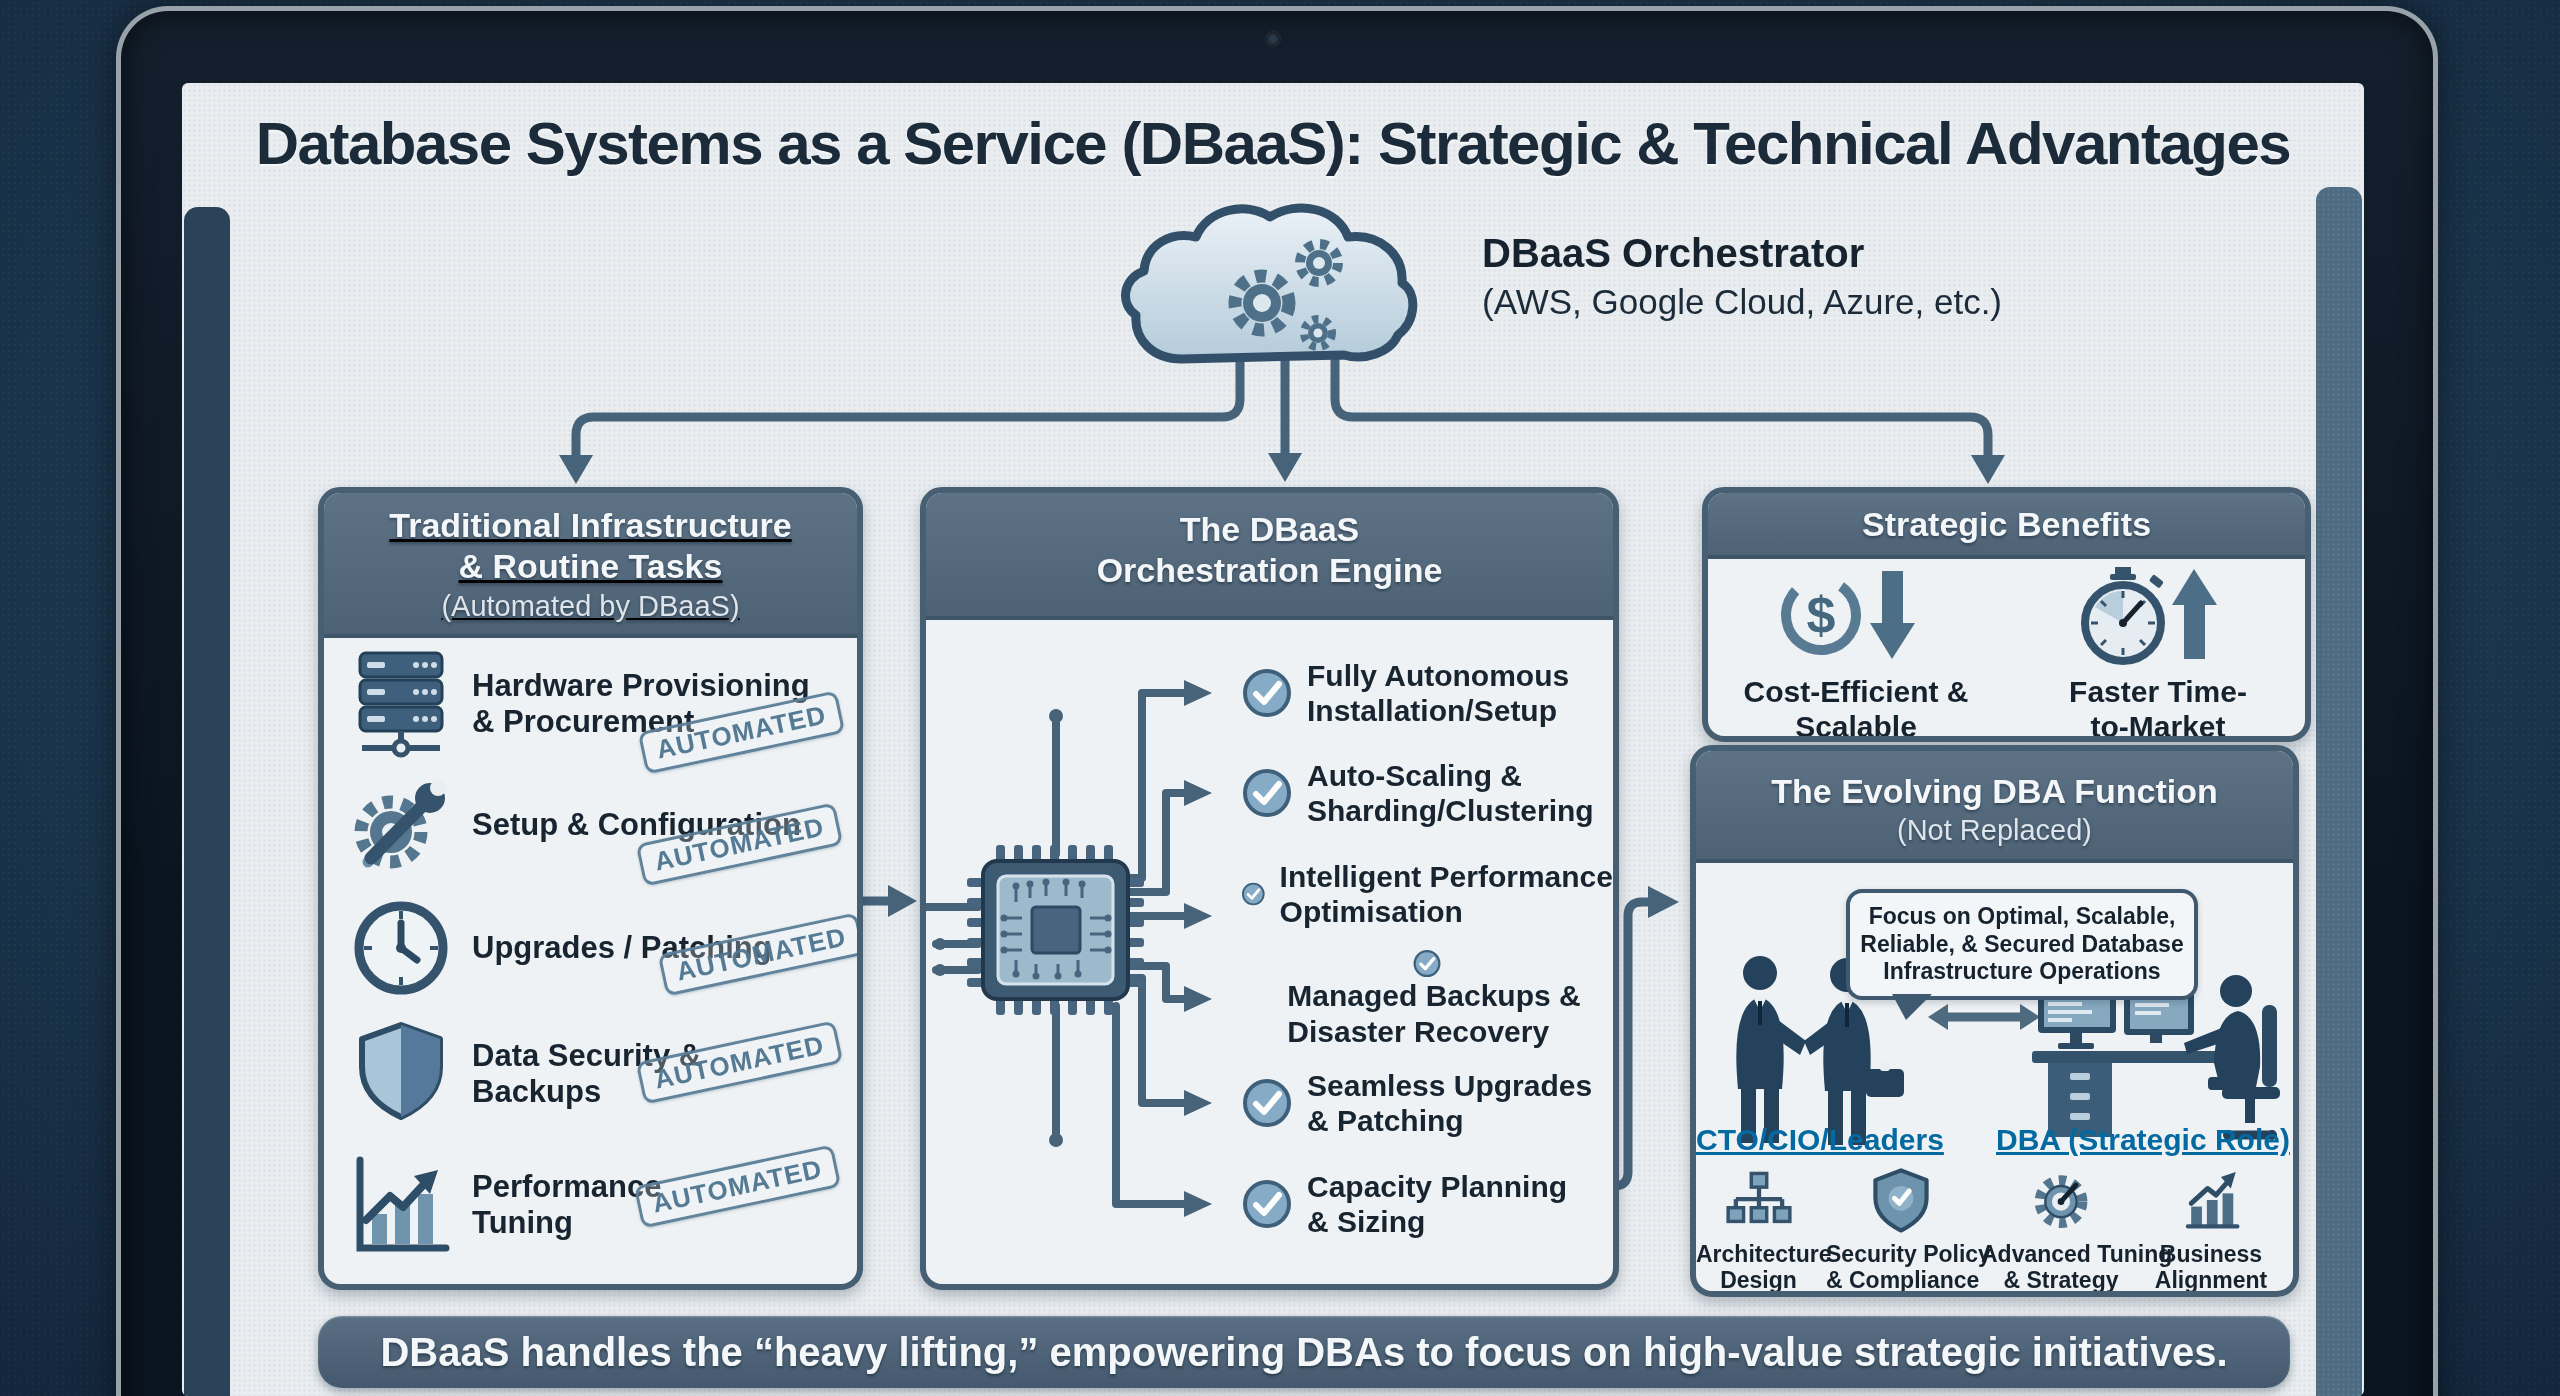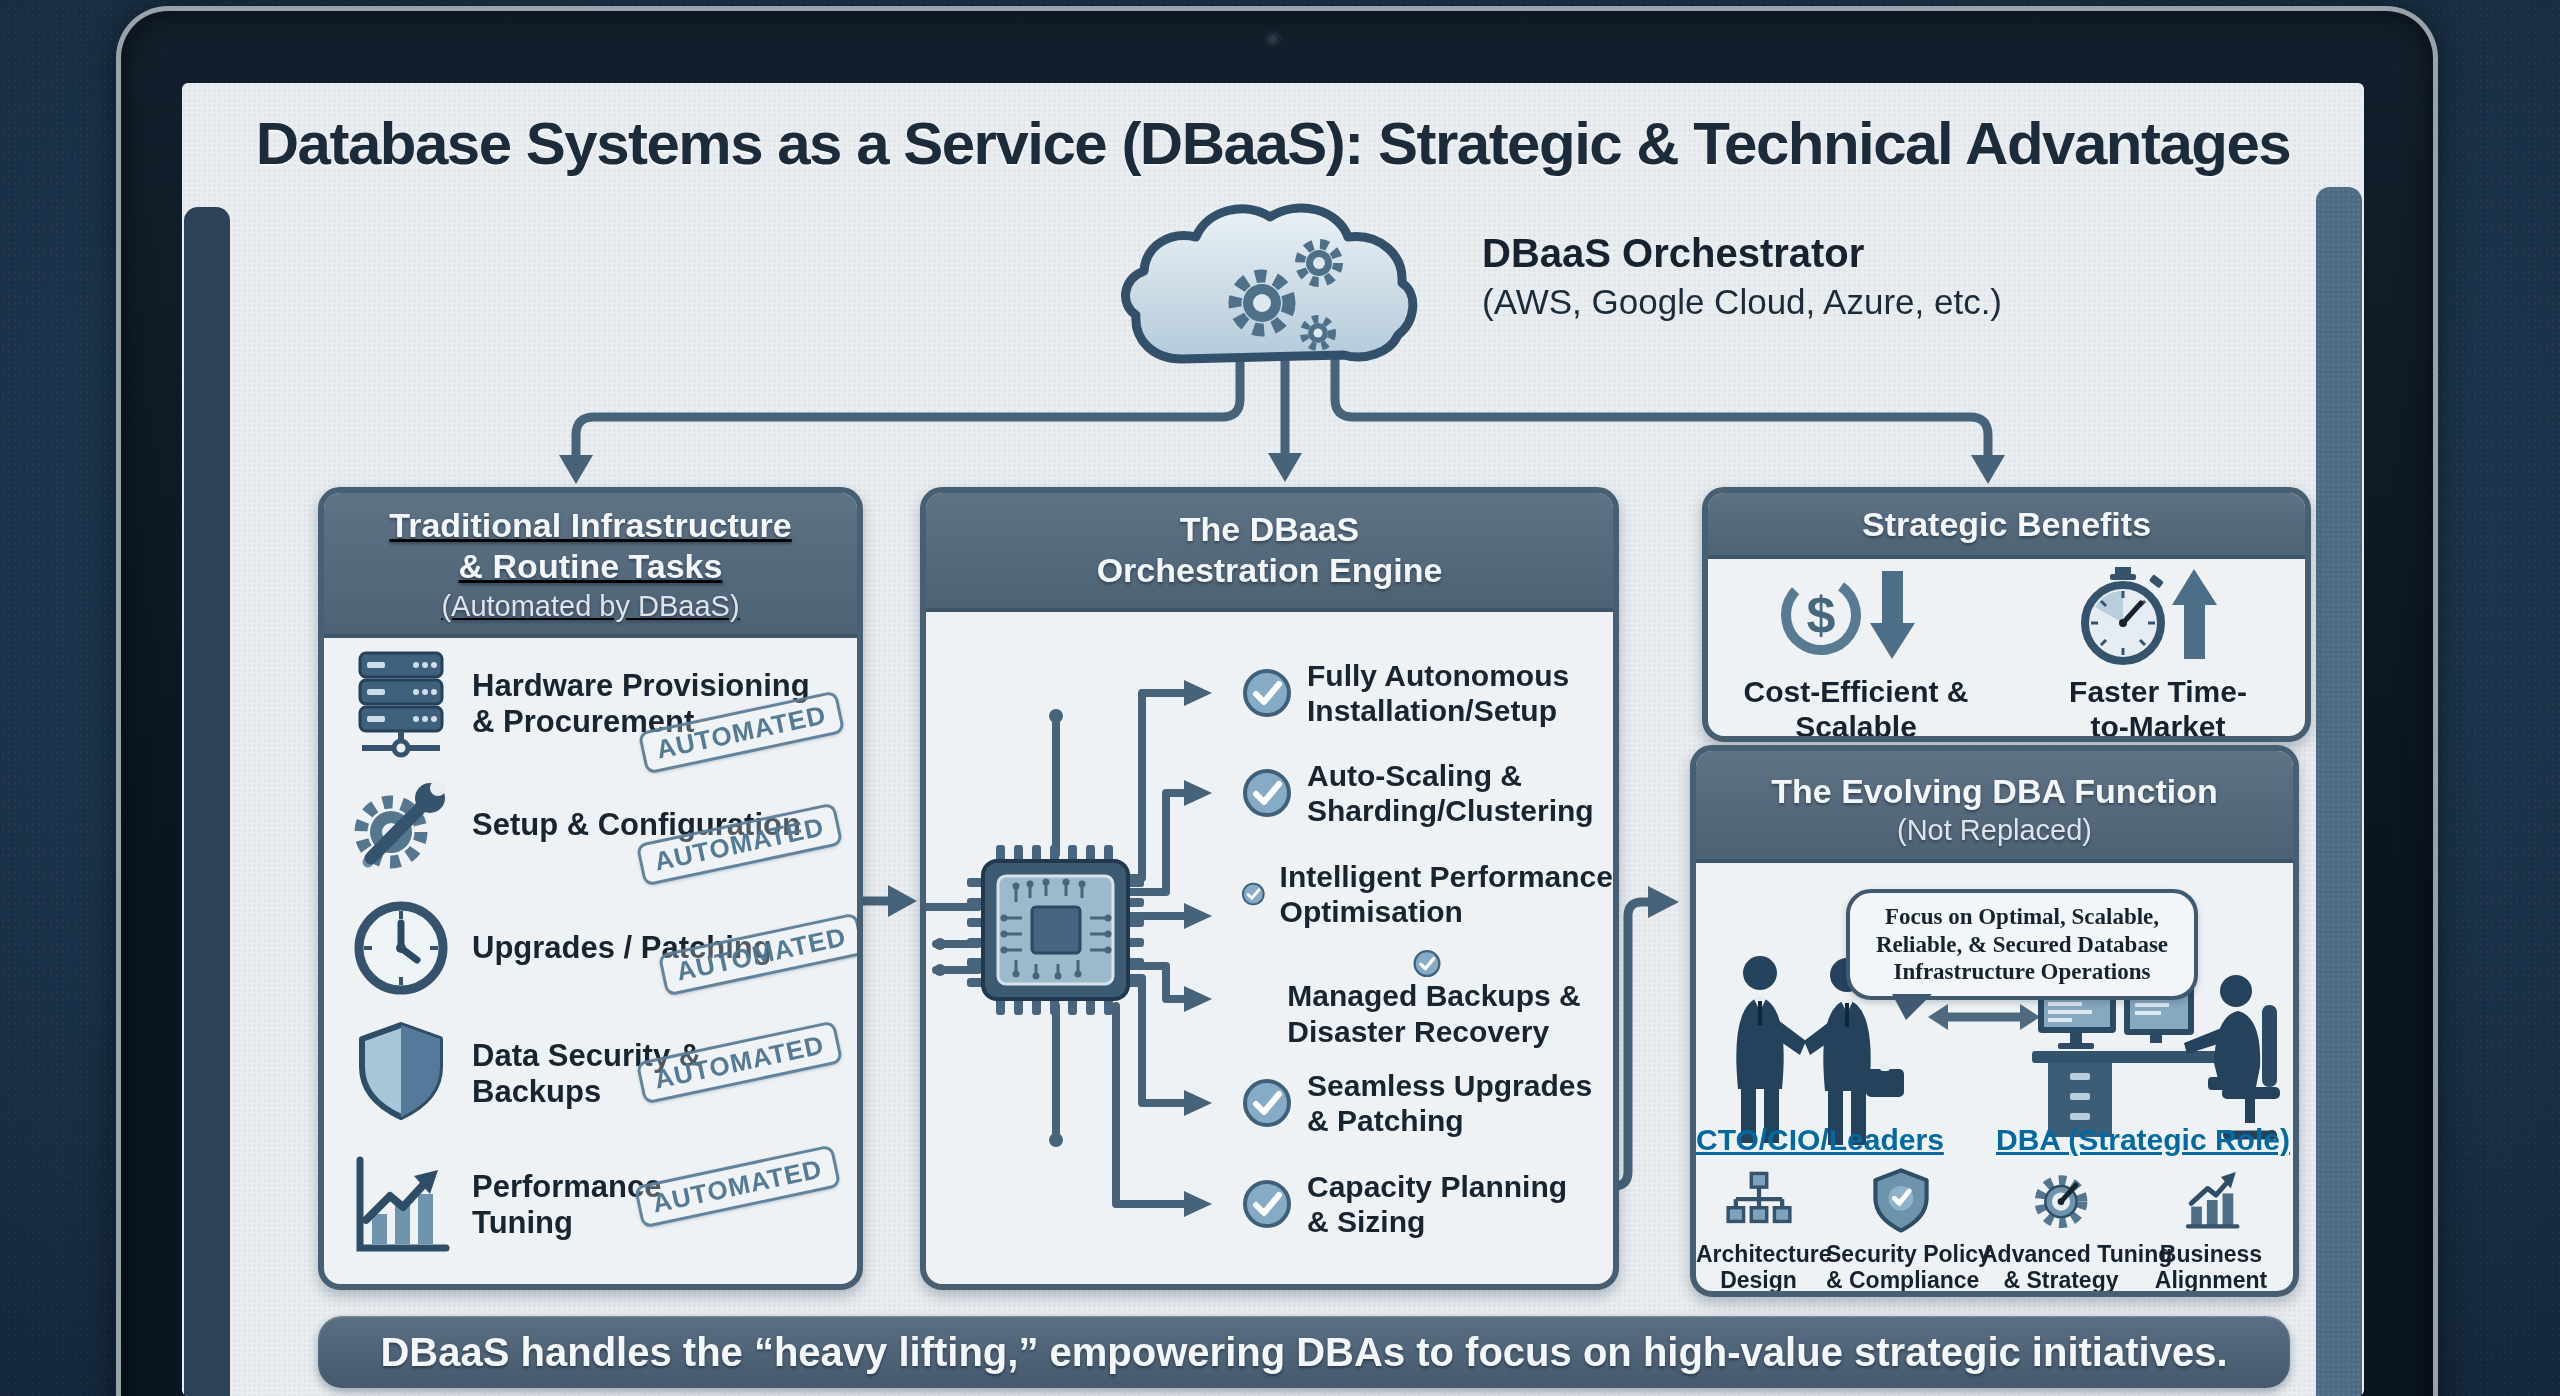--- a/index.html
+++ b/index.html
@@ -67,22 +67,22 @@
   
   .mrow{position:absolute;left:315px;width:372px;height:100px;display:flex;align-items:center;}
   .mrow-text{margin-left:14px;font-size:30px;font-weight:bold;color:#18242f;line-height:1.18;}
   .mrow-text div{white-space:nowrap;}
   
   .benefit-col{position:absolute;text-align:center;}
   .benefit-label{font-size:30px;font-weight:bold;color:#16222e;line-height:1.15;margin-top:6px;}
   .benefit-label div{white-space:nowrap;}
   
   .bubble{position:absolute;left:150px;top:138px;width:336px;background:#f2f6f8;
-    border:4px solid #3f5a70;border-radius:25px;padding:10px 4px;text-align:center;z-index:2;
-    box-shadow:0 3px 6px rgba(20,40,60,.2);font-family:Liberation Serif, serif;}
+    border:4px solid #3f5a70;border-radius:16px;padding:10px 4px;text-align:center;z-index:2;
+    box-shadow:0 3px 6px rgba(20,40,60,.2);}
   .bubble div{font-size:23px;font-weight:bold;color:#16222e;line-height:1.2;white-space:nowrap;}
   .bubble:after{content:"";position:absolute;left:42px;bottom:-24px;
     border-left:14px solid transparent;border-right:26px solid transparent;border-top:26px solid #3f5a70;}
   .role-label{position:absolute;font-size:30px;font-weight:bold;color:#0369a1;text-align:center;white-space:nowrap;text-decoration:underline;}
   .func-col{position:absolute;top:416px;text-align:center;}
   .func-label{font-size:23px;font-weight:bold;color:#16222e;line-height:1.15;margin-top:4px;}
   .func-label div{white-space:nowrap;}
   
   .banner{position:absolute;left:136px;top:1233px;width:1972px;height:72px;
     background:linear-gradient(180deg,#5a6f83,#44596d);border-radius:24px;
@@ -262,21 +262,21 @@
     </div>
 
     <div class="stamp" style="left:316px;top:218px;">AUTOMATED</div>
     <div class="stamp" style="left:314px;top:330px;">AUTOMATED</div>
     <div class="stamp" style="left:336px;top:440px;">AUTOMATED</div>
     <div class="stamp" style="left:314px;top:548px;">AUTOMATED</div>
     <div class="stamp" style="left:312px;top:672px;">AUTOMATED</div>
   </div>
 
   <div class="panel" style="left:738px;top:404px;width:687px;height:791px;">
-    <div class="panel-header" style="padding:16px 0 16px;">
+    <div class="panel-header" style="padding:16px 0 24px;">
       <div class="ph-line">The DBaaS</div>
       <div class="ph-line">Orchestration Engine</div>
     </div>
 
     <svg style="position:absolute;left:0;top:133px;" width="687" height="658" viewBox="0 0 687 658">
       <g stroke="#46637a" stroke-width="8" fill="none" stroke-linejoin="round" stroke-linecap="round">
         <polyline points="130,92 130,228"></polyline>
         <polyline points="130,380 130,512"></polyline>
         <polyline points="10,318 52,318"></polyline>
         <polyline points="10,344 52,344"></polyline>

